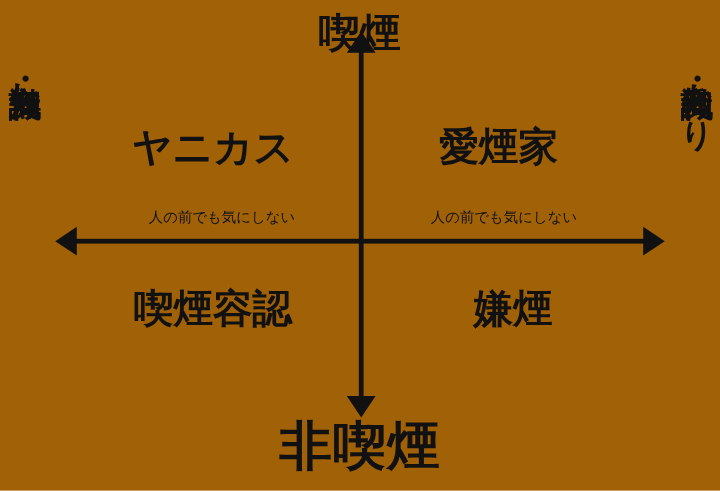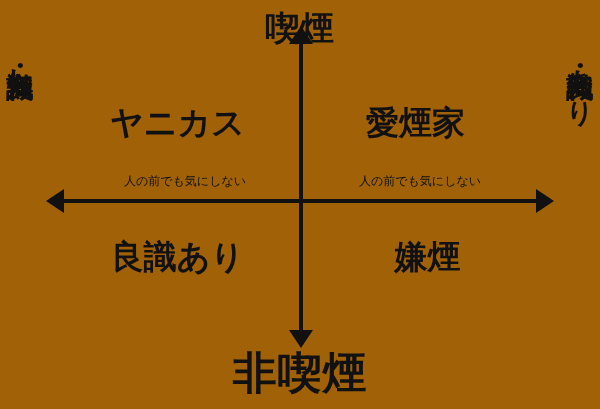--- a/index.html
+++ b/index.html
@@ -153,19 +153,19 @@
   <div class="arrow" id="arrow-left"></div>
   <div class="arrow" id="arrow-right"></div>
 
   <div class="axis-label" id="label-top">喫煙</div>
   <div class="axis-label" id="label-bottom">非喫煙</div>
   <div class="side-label" id="label-left">知識・良識無し</div>
   <div class="side-label" id="label-right">知識・良識あり</div>
 
   <div class="quad" id="quad-tl">ヤニカス</div>
   <div class="quad" id="quad-tr">愛煙家</div>
-  <div class="quad" id="quad-bl">良識あり</div>
+  <div class="quad" id="quad-bl">喫煙容認</div>
   <div class="quad" id="quad-br">嫌煙</div>
 
   <div class="note" id="note-left">人の前でも気にしない</div>
   <div class="note" id="note-right">人の前でも気にしない</div>
 
 </div>
 
 </body></html>

